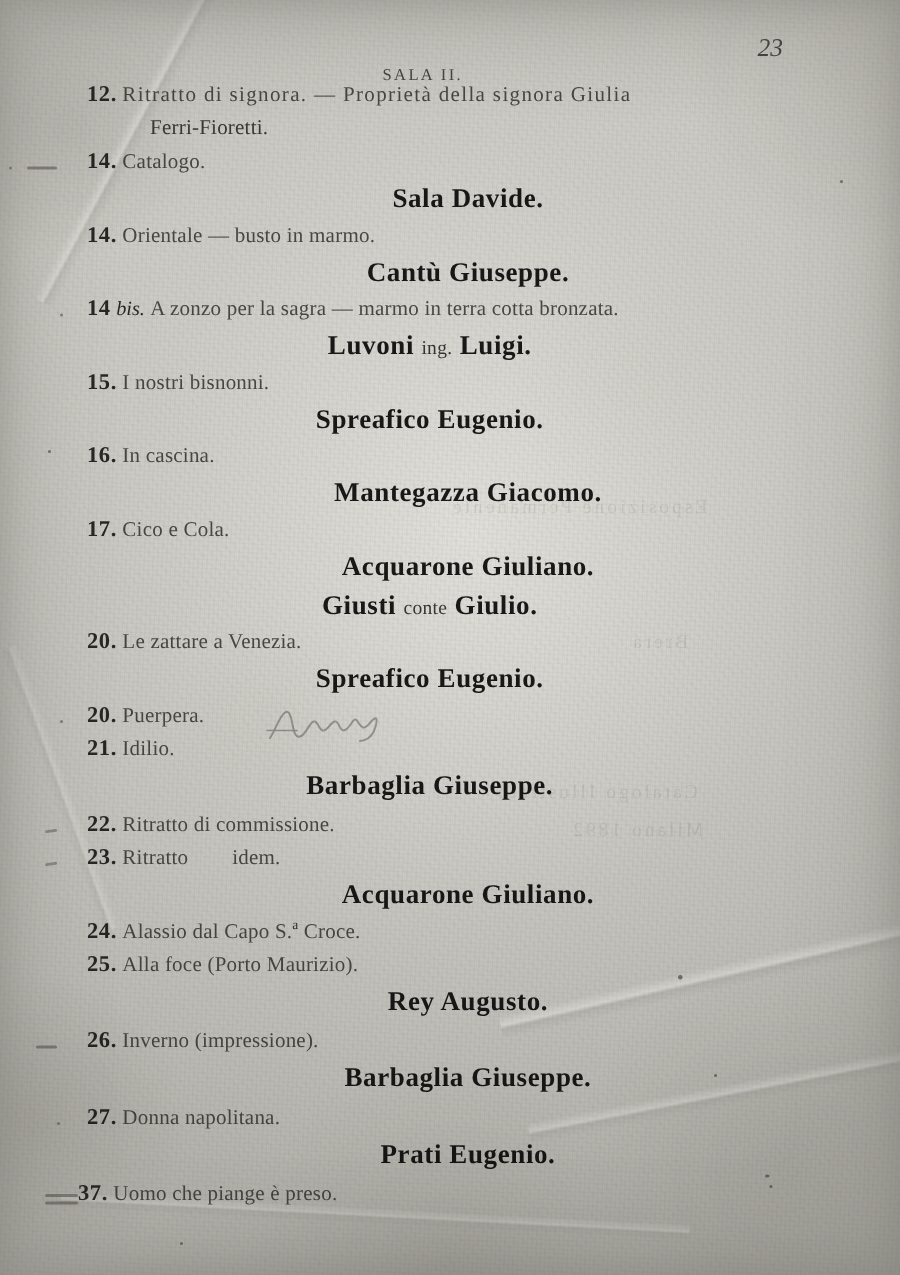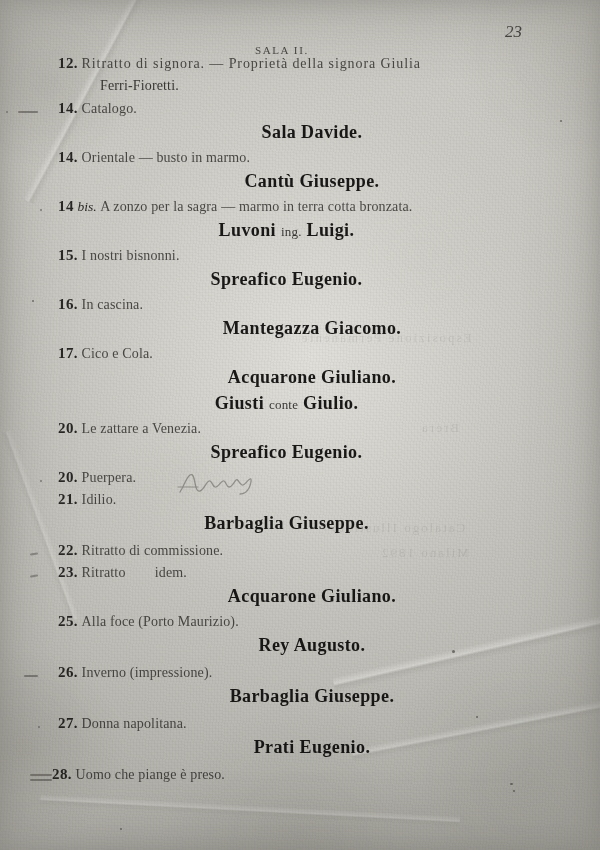--- a/index.html
+++ b/index.html
@@ -392,20 +392,26 @@
         <div class="entry">
           <span class="num">23.</span>
           <span class="txt" style="white-space:pre;">Ritratto        idem.</span>
         </div>
       </div>
 
       <div class="row" style="height:26px">
         <div class="artist shift-r">Acquarone Giuliano.</div>
       </div>
 
+      <div class="row tight">
+        <div class="entry">
+          <span class="num">24.</span>
+          <span class="txt">Alassio dal Capo S.</span><sup class="ord">a</sup><span class="txt"> Croce.</span>
+        </div>
+      </div>
 
       <div class="row">
         <div class="entry">
           <span class="num">25.</span>
           <span class="txt">Alla foce (Porto Maurizio).</span>
         </div>
       </div>
 
       <div class="row" style="height:28px">
         <div class="artist shift-r">Rey Augusto.</div>
@@ -432,21 +438,21 @@
       </div>
 
       <div class="row" style="height:28px">
         <div class="artist shift-r">Prati Eugenio.</div>
       </div>
 
       <div class="row">
         <div class="pencil-dash" style="left:30px;top:9px;width:22px;"></div>
         <div class="pencil-dash" style="left:30px;top:14px;width:22px;"></div>
         <div class="entry" style="left:52px;">
-          <span class="num">28.</span>
+          <span class="num">37.</span>
           <span class="txt">Uomo che piange è preso.</span>
         </div>
       </div>
 
     </div>
   </div>
 
   <svg id="handwriting" viewBox="0 0 120 26">
     <path d="M4 22 C8 16, 10 8, 14 5 C17 3, 18 8, 19 13 C20 18, 21 22, 24 21
              C28 20, 30 12, 33 11 C36 10, 36 16, 39 17 C42 18, 44 12, 47 11

